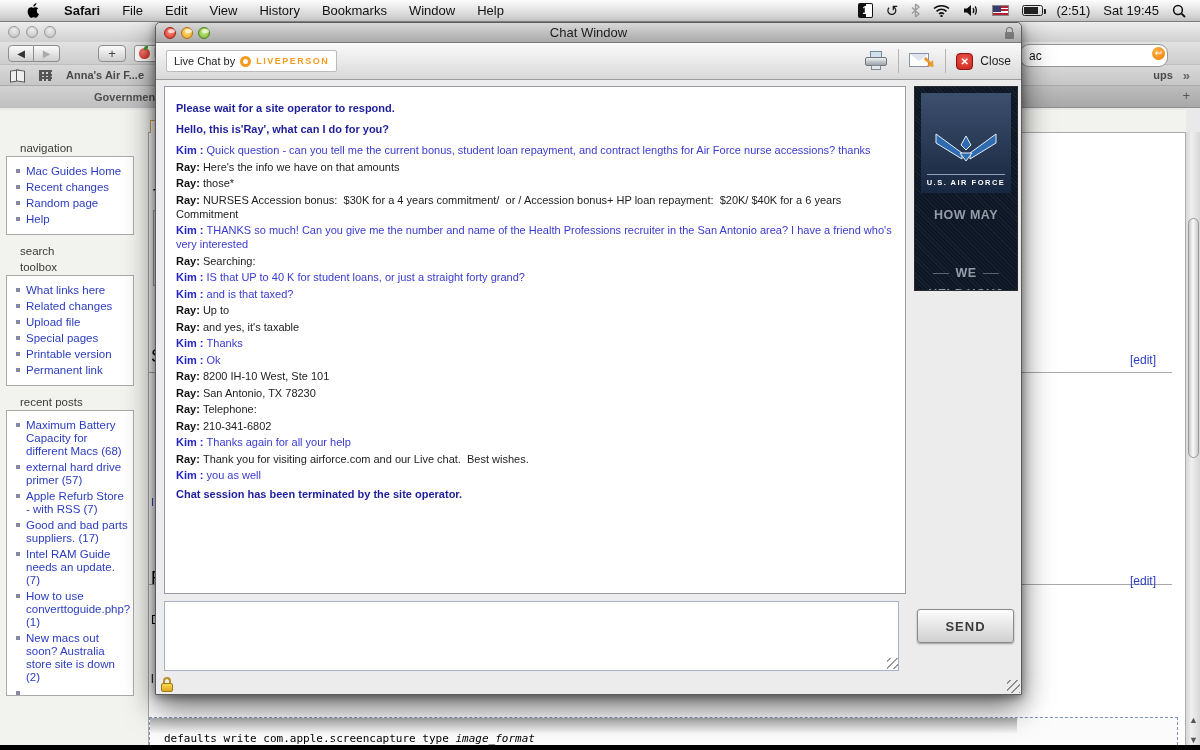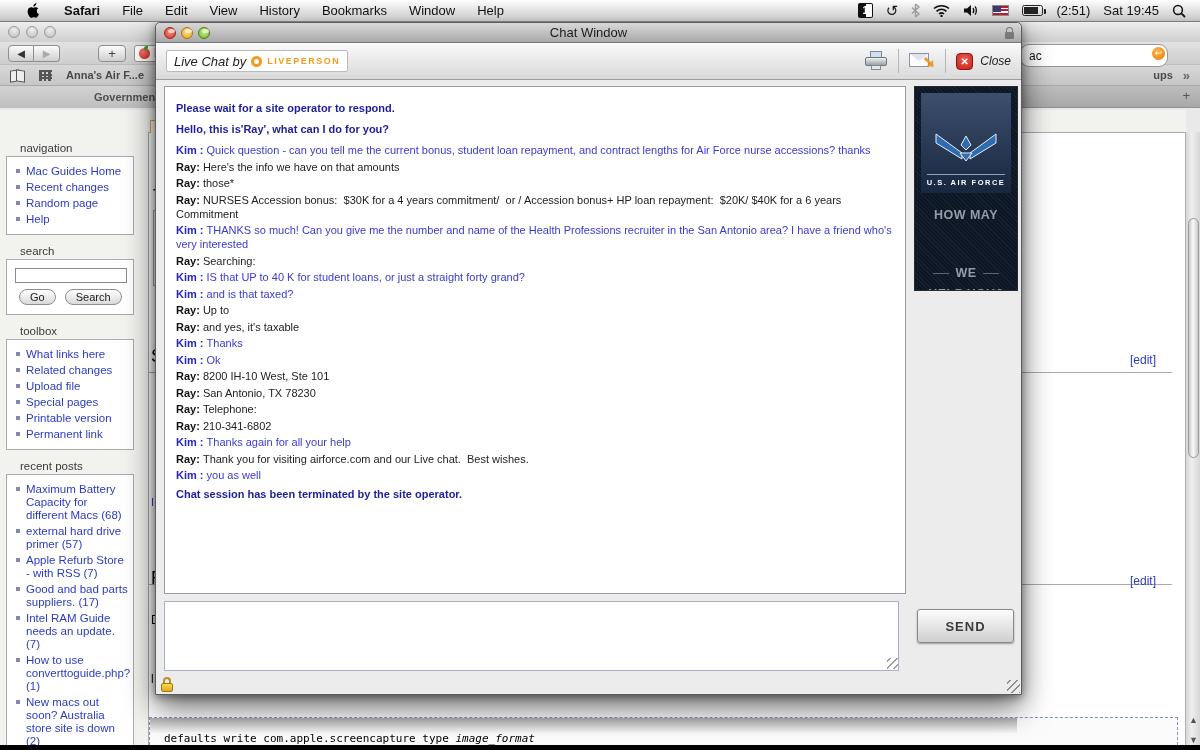--- a/index.html
+++ b/index.html
@@ -119,37 +119,37 @@
   .tl:after{content:"";position:absolute;left:2.5px;top:1px;width:7px;height:4px;border-radius:50%;background:rgba(255,255,255,.65);}
   .tl-red{background:radial-gradient(circle at 50% 40%,#ff8d7e,#cf3326);border:1px solid #a32417;}
   .tl-ylw{background:radial-gradient(circle at 50% 40%,#ffe084,#e9a11d);border:1px solid #ad7312;}
   .tl-grn{background:radial-gradient(circle at 50% 40%,#cdf08c,#6fae27;);border:1px solid #517f1c;background:radial-gradient(circle at 50% 40%,#cdf08c,#6fae27);}
   .cw-locktitle{position:absolute;right:7px;top:4px;width:9px;height:12px;opacity:.55;}
   .cw-locktitle i{position:absolute;left:1px;top:0;width:7px;height:6px;border:1.5px solid #333;border-bottom:none;border-radius:4px 4px 0 0;}
   .cw-locktitle b{position:absolute;left:0;top:5px;width:9px;height:7px;background:#444;border-radius:1px;}
   .cw-toolbar{height:37px;background:linear-gradient(#fafafa,#d9d9d9);border-bottom:1px solid #9c9c9c;
     display:flex;align-items:center;padding:0 10px;position:relative;}
   .lp-badge{height:22px;background:#fff;border:1px solid #bbb;border-radius:2px;display:flex;align-items:center;gap:5px;padding:0 7px;}
-  .lp-pre{font-size:13px;color:#222;font-style:italic;}
+  .lp-pre{font-size:11px;color:#222;}
   .lp-ring{width:11px;height:11px;border-radius:50%;border:3px solid #f59a1c;}
   .lp-name{font-size:9px;font-weight:bold;color:#f59a1c;letter-spacing:1.5px;}
   .cw-tools{margin-left:auto;display:flex;align-items:center;gap:10px;}
   .toolsep{width:1px;height:24px;background:#b5b5b5;}
   .printer{width:24px;height:20px;position:relative;}
   .printer .pr-paper{position:absolute;left:6px;top:0;width:12px;height:7px;background:#cfe0ee;border:1px solid #7e8b96;}
   .printer .pr-body{position:absolute;left:1px;top:6px;width:22px;height:9px;background:linear-gradient(#f2f2f2,#9aa1a8);border:1px solid #6f767c;border-radius:2px;}
   .printer .pr-out{position:absolute;left:7px;top:14px;width:10px;height:5px;background:#e8e8e8;border:1px solid #7e8b96;}
   .mailico{position:relative;width:26px;height:20px;}
   .mailico .env{position:absolute;left:0;top:2px;width:20px;height:14px;background:#fdfdfd;border:1px solid #8a93a8;}
   .mailico .env:before{content:"";position:absolute;left:0;top:0;border-left:9.5px solid transparent;border-right:9.5px solid transparent;border-top:7px solid #dfe4ee;}
   .mailico .arr{position:absolute;right:0;bottom:0;color:#f59a1c;font-size:15px;font-weight:bold;text-shadow:0 0 1px #b06c00;}
   .closebtn{display:flex;align-items:center;gap:7px;}
   .close-x{width:17px;height:17px;border-radius:4px;background:radial-gradient(circle at 50% 35%,#f05a52,#c6231a);
     border:1px solid #8f150e;color:#fff;font-size:10px;font-weight:bold;display:flex;align-items:center;justify-content:center;}
-  .close-lbl{font-size:12px;color:#222;font-style:italic;}
+  .close-lbl{font-size:12px;color:#222;}
 
   .cw-body{position:absolute;left:0;top:57px;right:0;bottom:0;border-radius:24px;}
   .transcript{position:absolute;left:8px;top:6px;width:742px;height:508px;background:#fff;border:1px solid #9a9aa6;
     padding:9px 11px;overflow:hidden;font-size:11px;line-height:14px;}
   .msg{margin-bottom:2.5px;color:#222;white-space:pre-wrap;}
   .msg .who{font-weight:bold;}
   .msg.system{color:#1d1d9d;font-weight:bold;margin:5px 0 7px;}
   .msg.visitor{color:#3a3ad0;}
   .msg.visitor .who{color:#2424c4;}
   .msg.operator{color:#222;}
@@ -294,27 +294,20 @@
         <div class="sb-box">
             <ul id="nav-list">
               <li><a>Mac Guides Home</a></li>
               <li><a>Recent changes</a></li>
               <li><a>Random page</a></li>
               <li><a>Help</a></li>
             </ul>
           </div>
 
         <div class="sb-label">search</div>
-        <div class="sb-box searchbox">
-          <input type="text" value="" style="">
-          <div class="aquabtns">
-            <button class="aquabtn">Go</button>
-            <button class="aquabtn">Search</button>
-          </div>
-        </div>
 
         <div class="sb-label">toolbox</div>
         <div class="sb-box">
             <ul id="toolbox-list">
               <li><a>What links here</a></li>
               <li><a>Related changes</a></li>
               <li><a>Upload file</a></li>
               <li><a>Special pages</a></li>
               <li><a>Printable version</a></li>
               <li><a>Permanent link</a></li>

